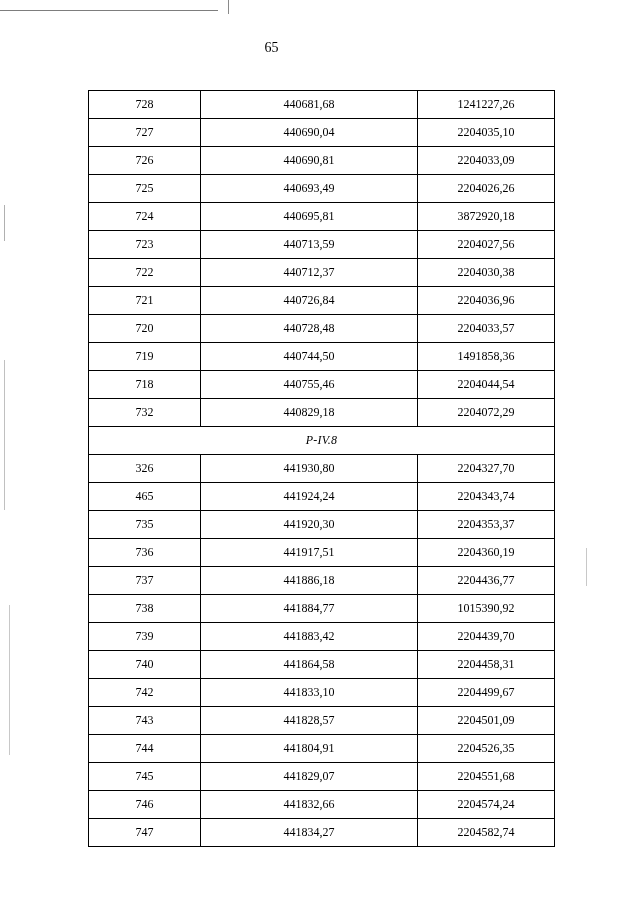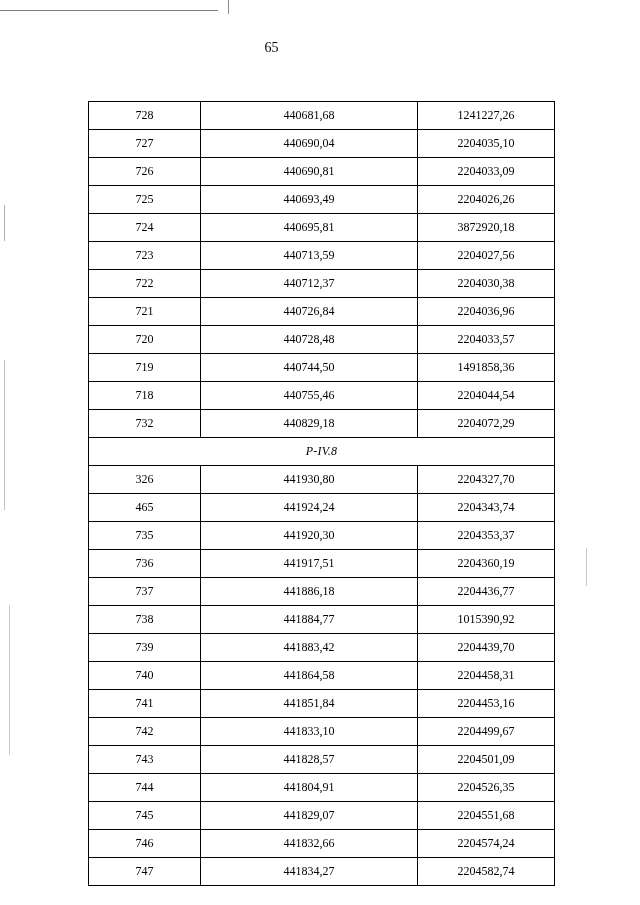--- a/index.html
+++ b/index.html
@@ -74,21 +74,21 @@
     left: 0;
     width: 543px;
     text-align: center;
     font-size: 14px;
     font-family: "Liberation Serif", serif;
   }
 
   .table-wrap {
     position: absolute;
     left: 88px;
-    top: 101px;
+    top: 90px;
     width: 466px;
   }
 
   table.data {
     border-collapse: collapse;
     width: 466px;
     table-layout: fixed;
   }
   table.data td {
     border: 1px solid #000000;
@@ -228,25 +228,20 @@
             <td>739</td>
             <td>441883,42</td>
             <td>2204439,70</td>
           </tr>
           <tr>
             <td>740</td>
             <td>441864,58</td>
             <td>2204458,31</td>
           </tr>
           <tr>
-            <td>741</td>
-            <td>441851,84</td>
-            <td>2204453,16</td>
-          </tr>
-          <tr>
             <td>742</td>
             <td>441833,10</td>
             <td>2204499,67</td>
           </tr>
           <tr>
             <td>743</td>
             <td>441828,57</td>
             <td>2204501,09</td>
           </tr>
           <tr>

